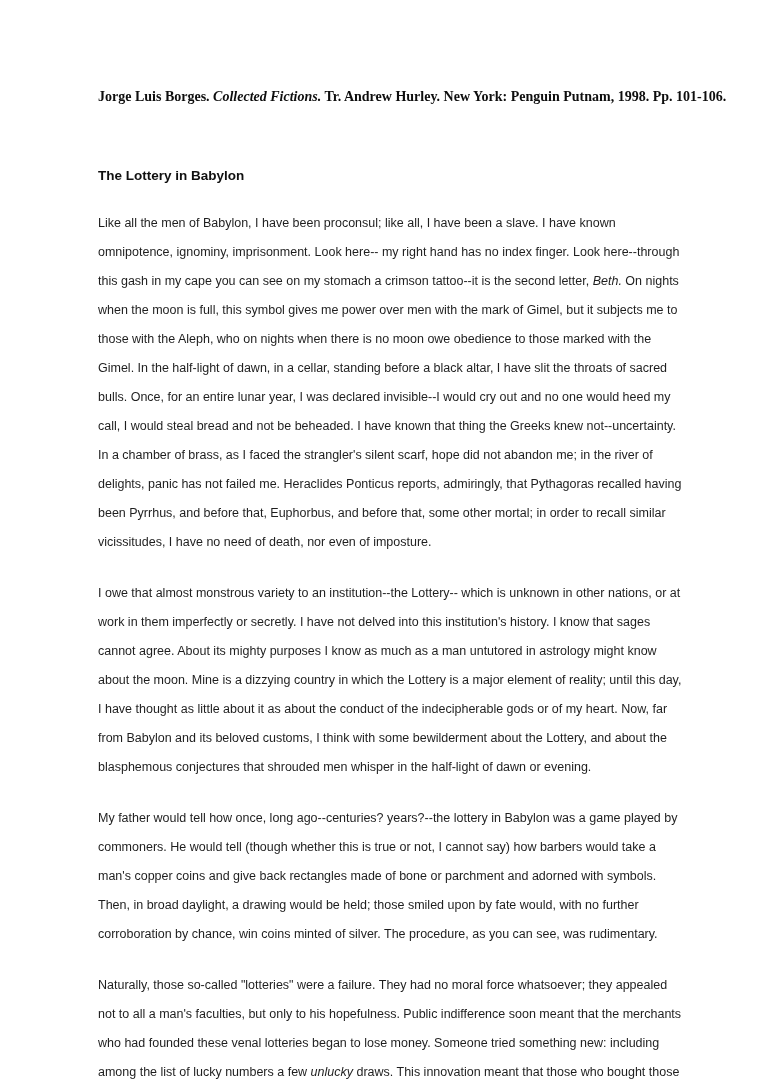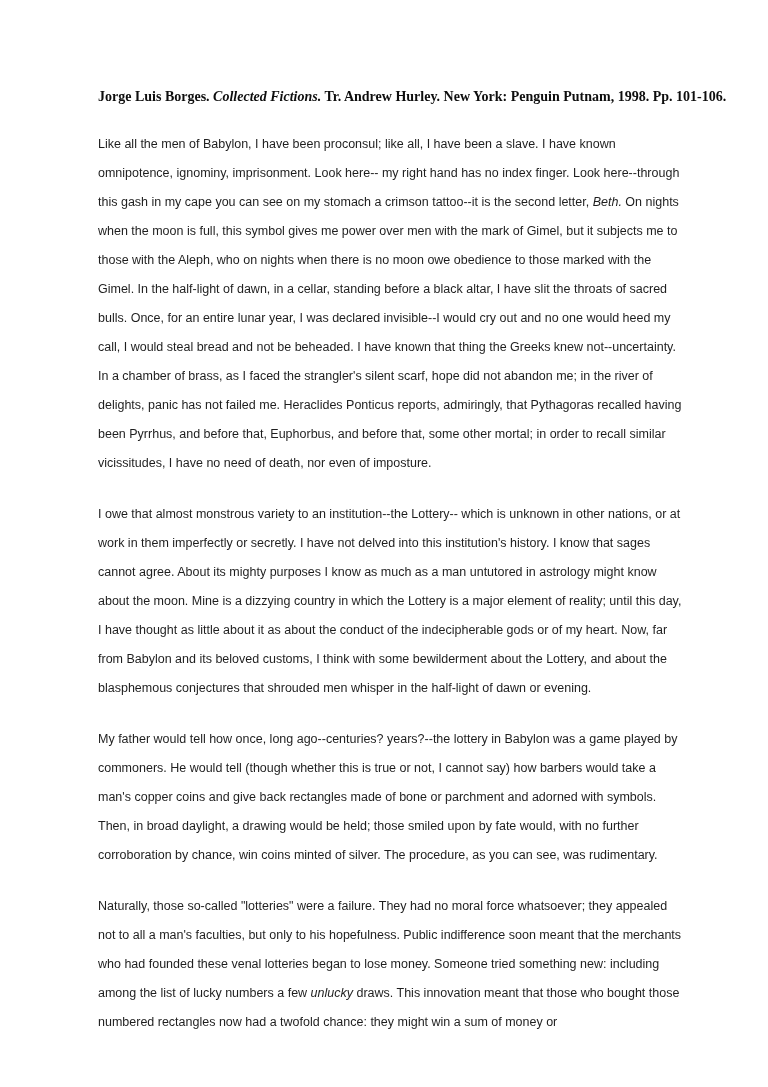--- a/index.html
+++ b/index.html
@@ -57,20 +57,21 @@
   span.normal {
     font-style: normal;
   }
 </style>
 </head>
 <body>
 
 <div class="page">
   <div class="content">
     <p class="citation"><span class="normal">Jorge Luis Borges. </span><span class="italic">Collected Fictions.</span><span class="normal"> Tr. Andrew Hurley. New York: Penguin Putnam, 1998. Pp. 101-106.</span></p>
+    <h1 class="story-title">The Lottery in Babylon</h1>
     <div class="story-body">
         <p><span class="normal">Like all the men of Babylon, I have been proconsul; like all, I have been a slave. I have known omnipotence, ignominy, imprisonment. Look here-- my right hand has no index finger. Look here--through this gash in my cape you can see on my stomach a crimson tattoo--it is the second letter, </span><span class="italic">Beth.</span><span class="normal"> On nights when the moon is full, this symbol gives me power over men with the mark of Gimel, but it subjects me to those with the Aleph, who on nights when there is no moon owe obedience to those marked with the Gimel. In the half-light of dawn, in a cellar, standing before a black altar, I have slit the throats of sacred bulls. Once, for an entire lunar year, I was declared invisible--I would cry out and no one would heed my call, I would steal bread and not be beheaded. I have known that thing the Greeks knew not--uncertainty. In a chamber of brass, as I faced the strangler's silent scarf, hope did not abandon me; in the river of delights, panic has not failed me. Heraclides Ponticus reports, admiringly, that Pythagoras recalled having been Pyrrhus, and before that, Euphorbus, and before that, some other mortal; in order to recall similar vicissitudes, I have no need of death, nor even of imposture.</span></p>
         <p><span class="normal">I owe that almost monstrous variety to an institution--the Lottery-- which is unknown in other nations, or at work in them imperfectly or secretly. I have not delved into this institution's history. I know that sages cannot agree. About its mighty purposes I know as much as a man untutored in astrology might know about the moon. Mine is a dizzying country in which the Lottery is a major element of reality; until this day, I have thought as little about it as about the conduct of the indecipherable gods or of my heart. Now, far from Babylon and its beloved customs, I think with some bewilderment about the Lottery, and about the blasphemous conjectures that shrouded men whisper in the half-light of dawn or evening.</span></p>
         <p><span class="normal">My father would tell how once, long ago--centuries? years?--the lottery in Babylon was a game played by commoners. He would tell (though whether this is true or not, I cannot say) how barbers would take a man's copper coins and give back rectangles made of bone or parchment and adorned with symbols. Then, in broad daylight, a drawing would be held; those smiled upon by fate would, with no further corroboration by chance, win coins minted of silver. The procedure, as you can see, was rudimentary.</span></p>
         <p><span class="normal">Naturally, those so-called "lotteries" were a failure. They had no moral force whatsoever; they appealed not to all a man's faculties, but only to his hopefulness. Public indifference soon meant that the merchants who had founded these venal lotteries began to lose money. Someone tried something new: including among the list of lucky numbers a few </span><span class="italic">unlucky</span><span class="normal"> draws. This innovation meant that those who bought those numbered rectangles now had a twofold chance: they might win a sum of money or</span></p>
       </div>
   </div>
 </div>
 
 </body></html>

